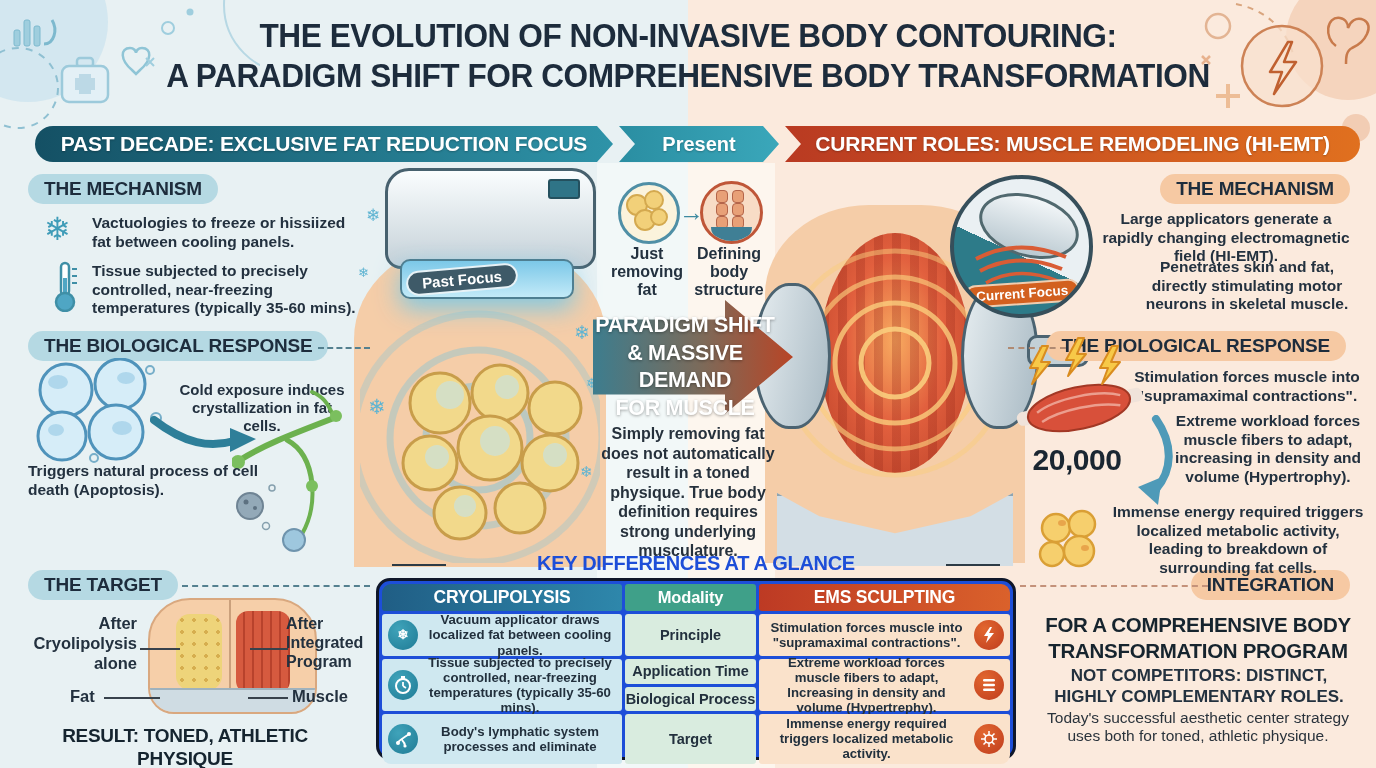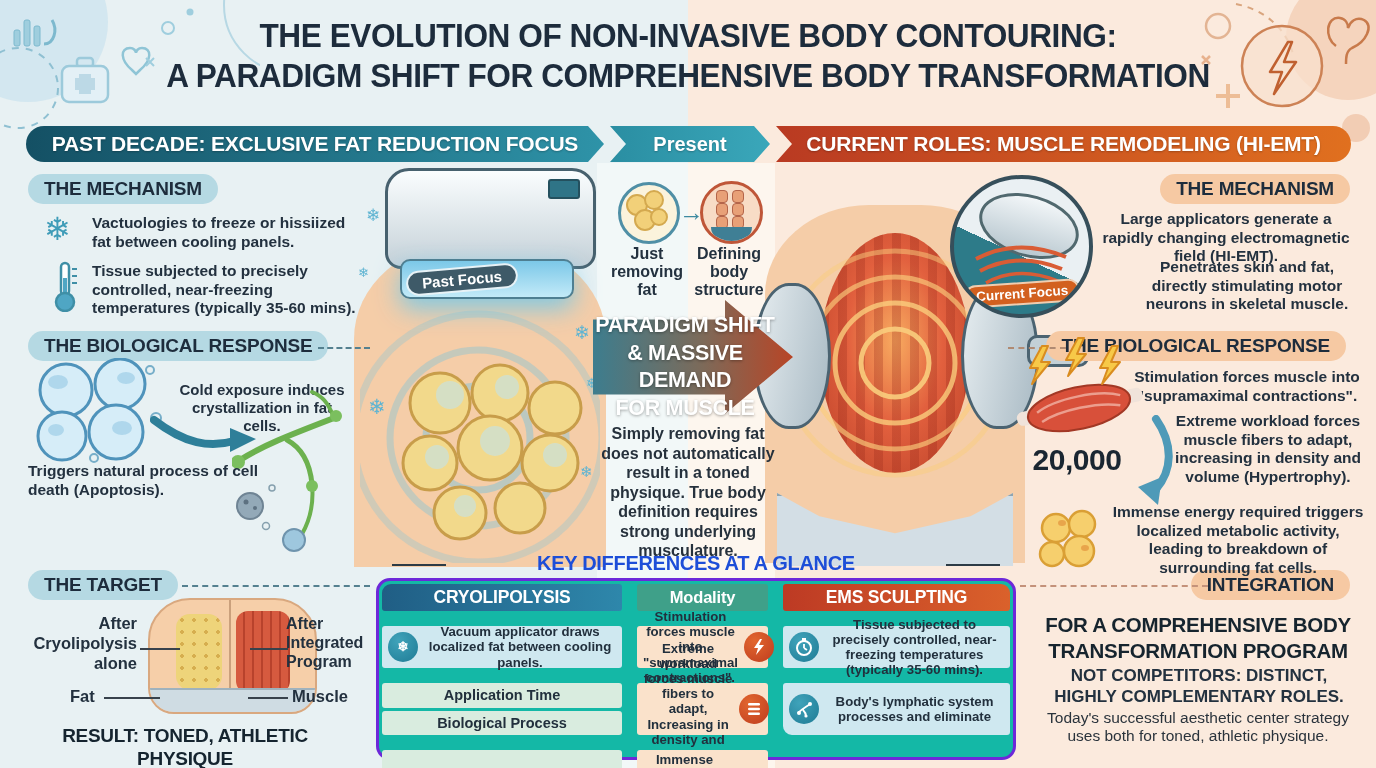--- a/index.html
+++ b/index.html
@@ -8,21 +8,21 @@
   .abs{position:absolute}
   
   #bg-right{left:688px;top:0;width:688px;height:768px;background:#fbeadd}
   #strip-left{left:597px;top:163px;width:91px;height:605px;background:#f2f8f8}
   #strip-right{left:688px;top:163px;width:87px;height:605px;background:#fdf6ee}
   
   .title{left:0;width:1376px;text-align:center;font-weight:bold;color:#1d2c3c;
     font-size:34px;letter-spacing:-0.5px;transform:scaleX(.93)}
   #title1{top:16px}#title2{top:56px}
   
-  #timeline{left:26px;top:126px;width:1325px;height:44px}
+  #timeline{left:35px;top:126px;width:1325px;height:44px}
   .tl-seg{position:absolute;top:0;height:36px;display:flex;align-items:center;
     justify-content:center;color:#fff;font-weight:bold;text-shadow:0 1px 2px rgba(0,0,0,.25)}
   #tl-past{left:0;width:578px;font-size:21px;letter-spacing:-0.2px;
     background:linear-gradient(90deg,#145064,#2e93a8);border-radius:18px 0 0 18px;
     clip-path:polygon(0 0,calc(100% - 16px) 0,100% 50%,calc(100% - 16px) 100%,0 100%)}
   #tl-present{left:584px;width:160px;font-size:20px;
     background:linear-gradient(90deg,#2a8ea2,#3aa7ba);
     clip-path:polygon(0 0,calc(100% - 16px) 0,100% 50%,calc(100% - 16px) 100%,0 100%,16px 50%)}
   #tl-current{left:750px;width:575px;font-size:21px;letter-spacing:-0.2px;
     background:linear-gradient(90deg,#b93a22,#e0701f);border-radius:0 18px 18px 0;
@@ -138,22 +138,22 @@
   #curve-arrow{left:1118px;top:415px}
   #fat-r{left:1036px;top:508px}
   #bio-r-t3{left:1108px;top:503px;width:260px}
   #int-h{left:1028px;top:612px;width:340px;font-size:20.5px;color:#16242e;line-height:1.25;letter-spacing:-0.3px}
   #int-sub{left:1038px;top:665px;width:322px;font-size:17px;line-height:1.25}
   #int-note{left:1030px;top:709px;width:336px;font-size:15.5px;font-weight:normal;color:#2a333c}
   
   #tbl-title{left:376px;top:551px;width:640px;font-size:20px;color:#1d4ed8;letter-spacing:-0.3px}
   .tline{position:absolute;top:564px;width:54px;height:2px;background:#2c3b46}
   #tline-l{left:392px}#tline-r{left:946px}
-  #tbl{left:376px;top:578px;width:640px;height:182px;box-sizing:border-box;background:#14b8a6;
-    border:3px solid #6d28d9;border-radius:14px;padding:3px;display:grid;gap:15px;
+  #tbl{left:376px;top:578px;width:640px;height:182px;box-sizing:border-box;background:#1d4ed8;
+    border:3px solid #0f172a;border-radius:14px;padding:3px;display:grid;gap:3px;
     grid-template-columns:240px 131px 1fr;grid-template-rows:27px 42px 52px 1fr}
   .th{display:flex;align-items:center;justify-content:center;color:#fff;font-weight:bold;
     font-size:17.5px;border-radius:3px;letter-spacing:-0.2px}
   .hL{background:linear-gradient(90deg,#205e85,#2e87ab);border-top-left-radius:9px}
   .hM{background:#3fa089;font-size:16.5px}
   .hR{background:linear-gradient(90deg,#bd3a24,#da612b);border-top-right-radius:9px}
   .cL{background:#cfe8f0;display:flex;align-items:center;gap:6px;padding:2px 6px;font-weight:bold;
     font-size:13.2px;line-height:1.15;border-radius:3px}
   .cM{background:#d9ecdf;display:flex;align-items:center;justify-content:center;font-weight:bold;
     font-size:14.5px;border-radius:3px;text-align:center}
@@ -436,20 +436,21 @@
   <div class="tline" id="tline-r"></div>
   <div class="abs" id="tbl">
     <div class="th hL">CRYOLIPOLYSIS</div>
     <div class="th hM">Modality</div>
     <div class="th hR">EMS SCULPTING</div>
 
     <div class="cL">
       <span class="tico teal">❄</span>
       <div>Vacuum applicator draws localized fat between cooling panels.</div>
     </div>
+    <div class="cM">Principle</div>
     <div class="cR">
       <div>Stimulation forces muscle into "supramaximal contractions".</div>
       <span class="tico orange">
         <svg width="18" height="18" viewBox="0 0 18 18">
             <polygon points="10,1 4,10 8,10 6,17 14,7 9,7 12,1" fill="#fff"></polygon>
           </svg>
       </span>
     </div>
 
     <div class="cL">

